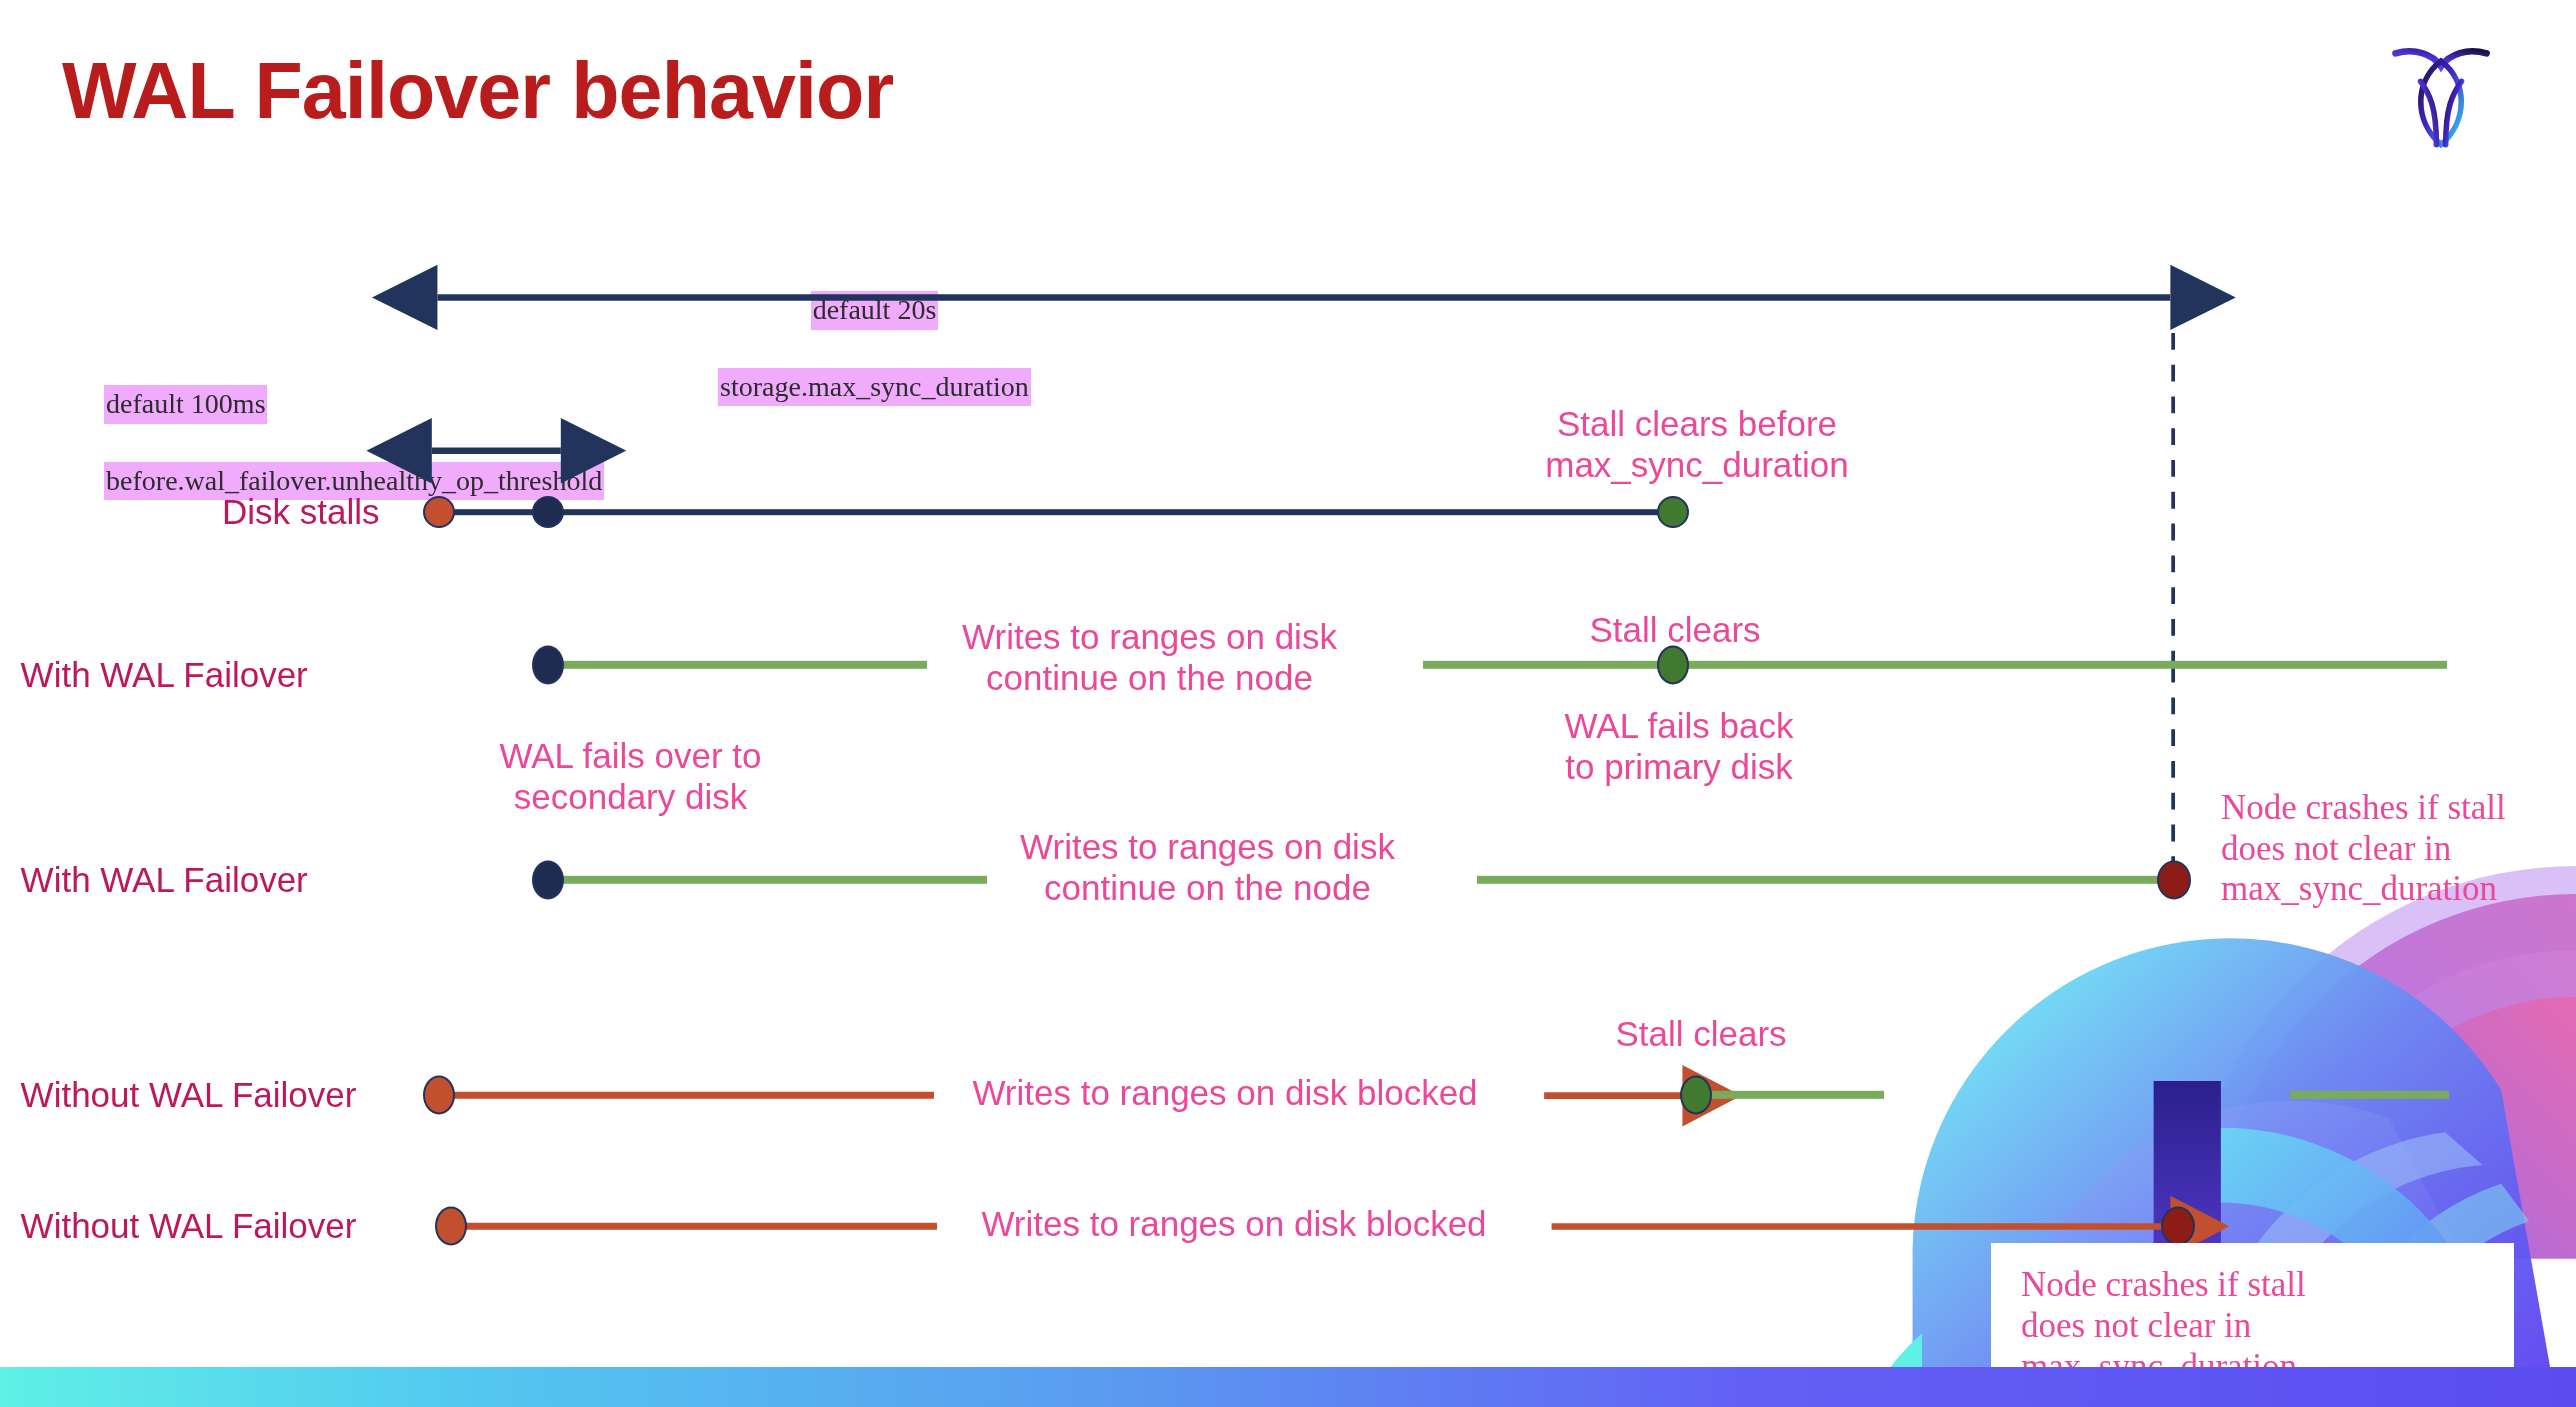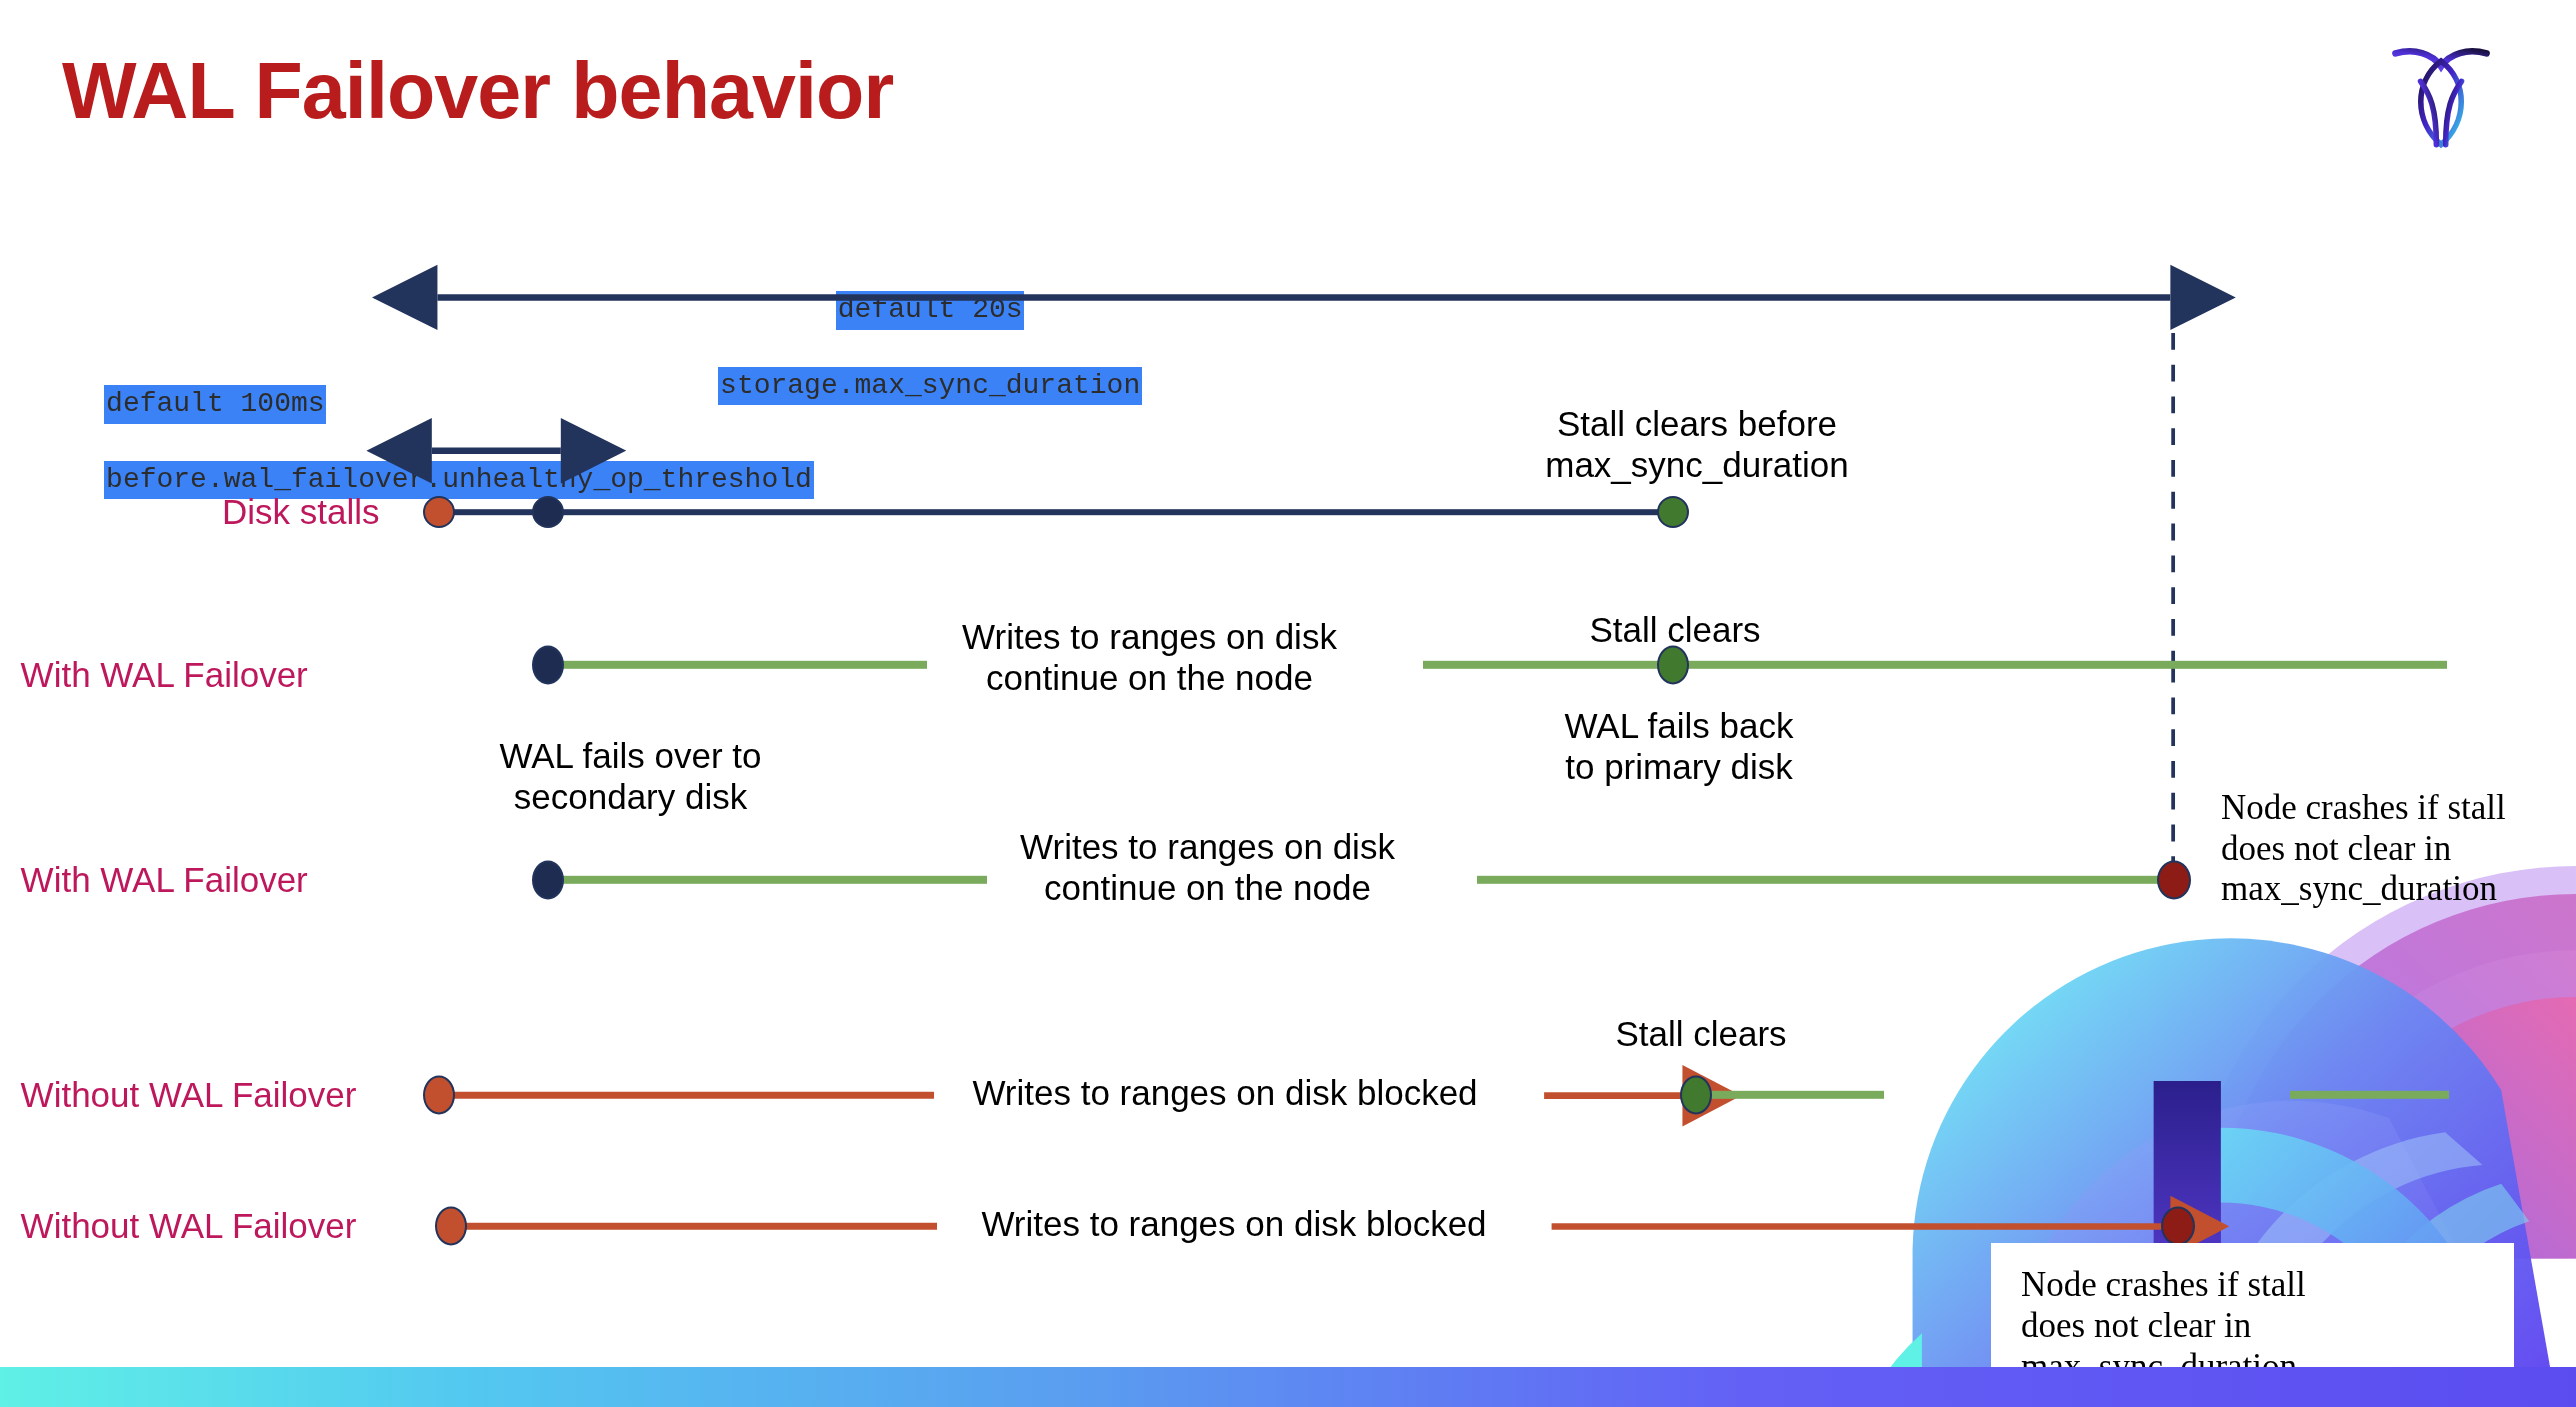--- a/index.html
+++ b/index.html
@@ -28,29 +28,29 @@
 
   
   .deco{position:absolute;right:0;bottom:0;width:841px;height:598px;overflow:hidden;pointer-events:none;}
 
   
   .rowlabel{
     position:absolute;font-size:35px;color:#be185d;white-space:nowrap;
     transform:translateY(-50%);
   }
   .note{
-    position:absolute;font-size:35px;line-height:1.16;color:#000000;
+    position:absolute;font-size:35px;line-height:1.16;color:#ec4899;
     text-align:center;white-space:pre-line;
   }
   .note.left{text-align:left;font-family:Liberation Serif, serif;}
   .code{
     position:absolute;font-family:"Liberation Mono","DejaVu Sans Mono",monospace;
     font-size:28px;line-height:1.32;color:#2c2c2c;white-space:pre;
   }
-  .code span{background:#3b82f6;display:inline-block;padding:0.9px 1.9px;}
+  .code span{background:#f0abfc;display:inline-block;padding:0.9px 1.9px;font-family:Liberation Serif, serif;}
 
   .seg{position:absolute;height:6.5px;transform:translateY(-50%);}
   .seg.navy{background:#22335c;height:5.6px;}
   .seg.green{background:#7aab5c;height:8.4px;}
   .seg.red{background:#c2502f;height:6.5px;}
 
   .dot{
     position:absolute;border-radius:50%;border:2.8px solid #22335c;
     transform:translate(-50%,-50%);box-sizing:border-box;
   }

